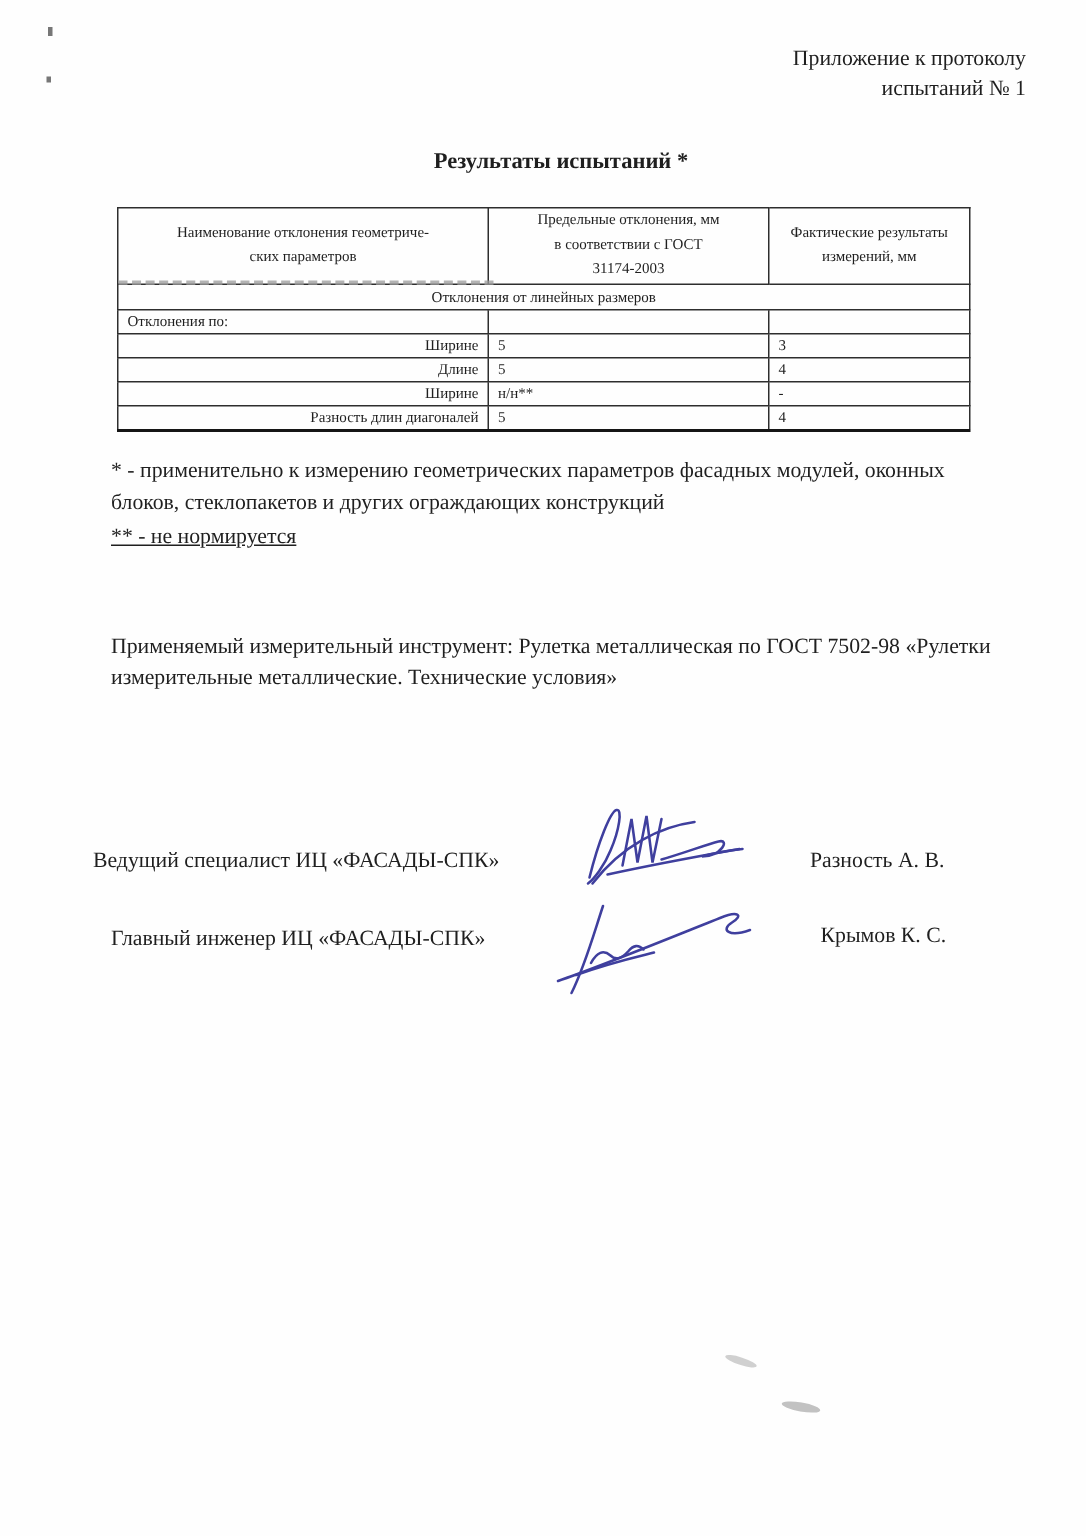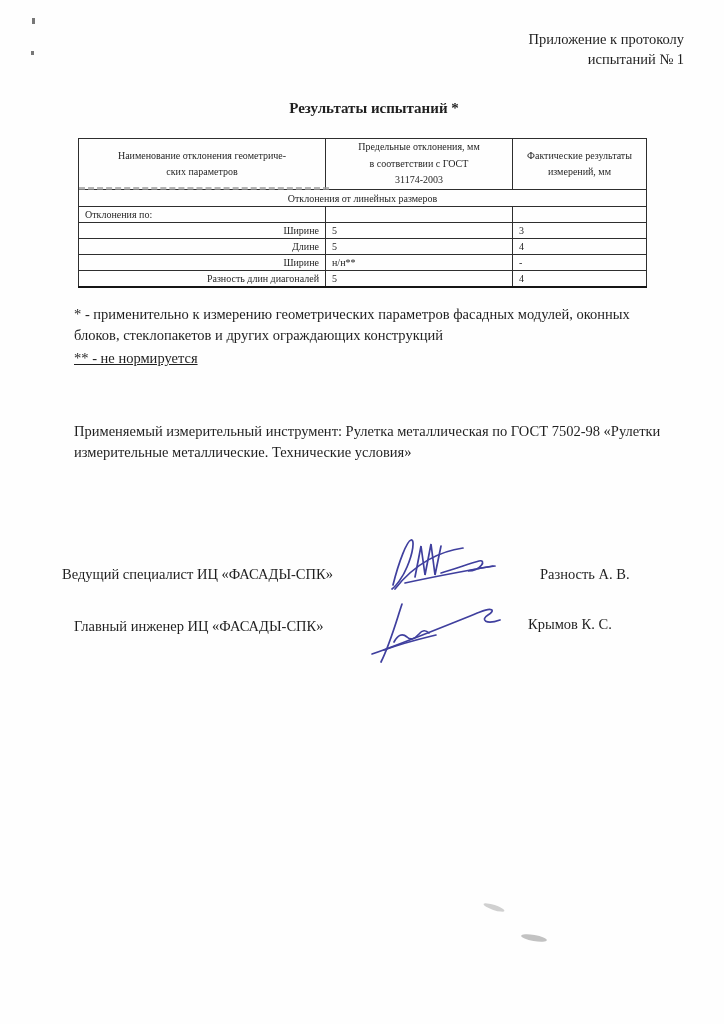--- a/index.html
+++ b/index.html
@@ -50,21 +50,21 @@
   .smudge{position:absolute; background:#9a9a9a; opacity:.45; border-radius:50%;}
   .speck{position:absolute; background:#777;}
   
   .note1{position:absolute; top:304px; left:74px; width:604px; font-size:14.5px; line-height:21px;}
   .note2{position:absolute; top:350px; left:74px; width:604px; font-size:14.5px;text-decoration:underline;}
   .instrument{position:absolute; top:396px; left:74px; width:612px; font-size:14.5px; line-height:21px;margin-top:25px;}
   
   .sig-role1{position:absolute; top:566px; left:62px; font-size:14.5px;}
   .sig-name1{position:absolute; top:566px; left:540px; font-size:14.5px;}
   .sig-role2{position:absolute; top:618px; left:74px; font-size:14.5px;}
-  .sig-name2{position:absolute; top:616px; left:528px; font-size:14.5px;}
+  .sig-name2{position:absolute; top:616px; left:547px; font-size:14.5px;}
   .sig-svg1{position:absolute; top:533px; left:383px;}
   .sig-svg2{position:absolute; top:596px; left:366px;}
 </style>
 </head>
 <body>
 
 <div class="page">
 
   <div class="doc-header">
     <div>Приложение к протоколу</div>

